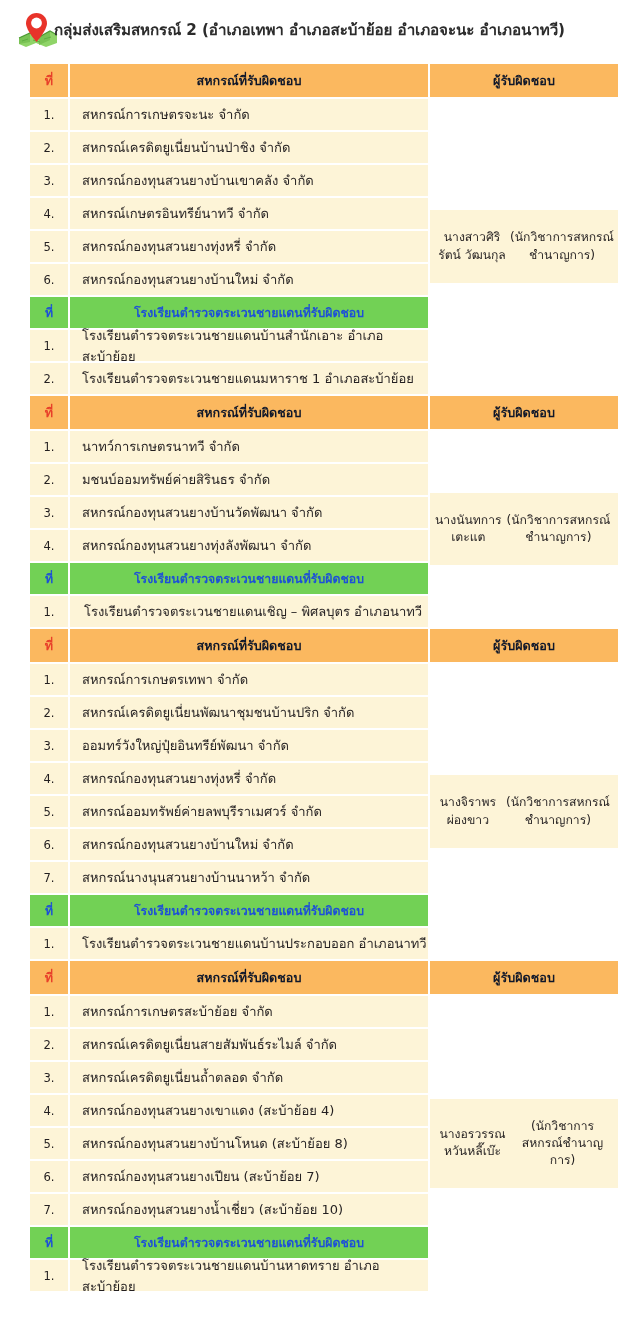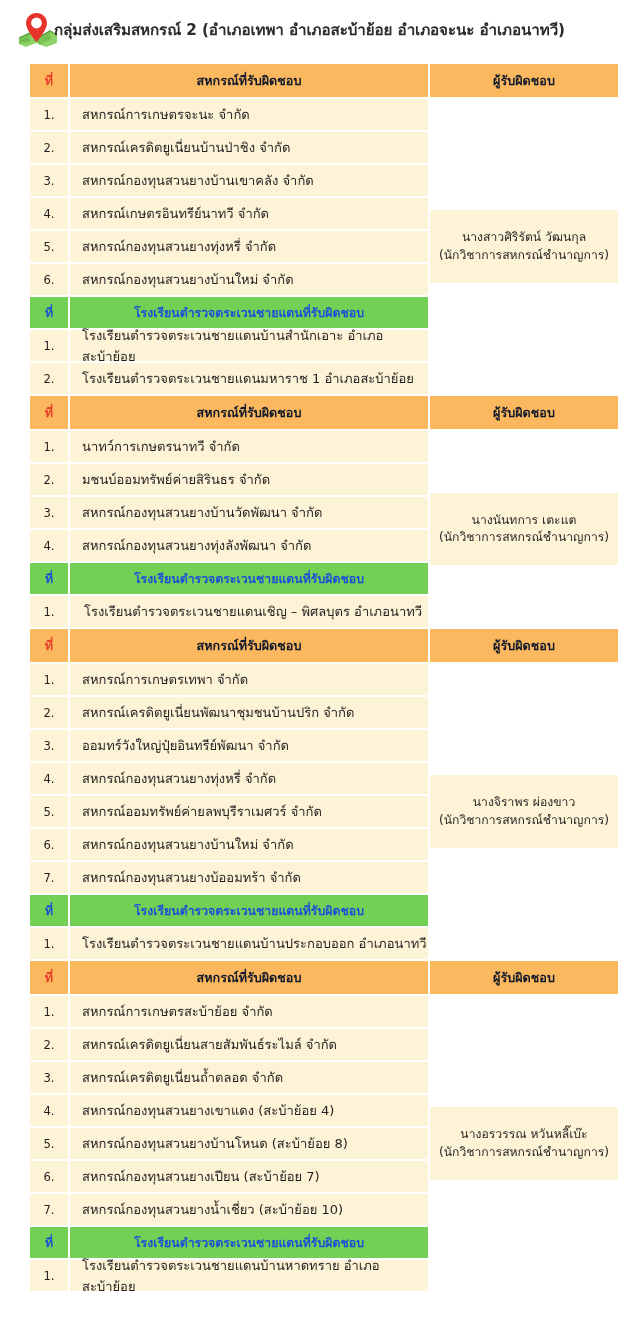--- a/index.html
+++ b/index.html
@@ -108,21 +108,21 @@
   .body-cell.text.indent {
     padding-left: 14px;
   }
 
   
   .person-cell {
     background: #FDF4D7;
     height: 100%;
     min-height: 31px;
     display: flex;
-    flex-direction: column;
+    flex-direction: row;
     align-items: center;
     justify-content: center;
     text-align: center;
     font-size: 12.2px;
     color: #231f20;
     line-height: 1.42;
     padding: 19px 4px;
     box-sizing: border-box;
   }
   td.person-td { vertical-align: middle; }
@@ -371,21 +371,21 @@
         </td>
         <td>
           <div class="cell body-cell text">สหกรณ์กองทุนสวนยางบ้านใหม่ จำกัด</div>
         </td>
       </tr>
       <tr>
         <td>
           <div class="cell body-cell idx">7.</div>
         </td>
         <td>
-          <div class="cell body-cell text">สหกรณ์กองทุนสวนยางบ้ออมทร้า จำกัด</div>
+          <div class="cell body-cell text">สหกรณ์นางนุนสวนยางบ้านนาหว้า จำกัด</div>
         </td>
       </tr>
       <tr>
         <td>
           <div class="cell hdr-green">ที่</div>
         </td>
         <td>
           <div class="cell hdr-green">โรงเรียนตำรวจตระเวนชายแดนที่รับผิดชอบ</div>
         </td>
       </tr>

